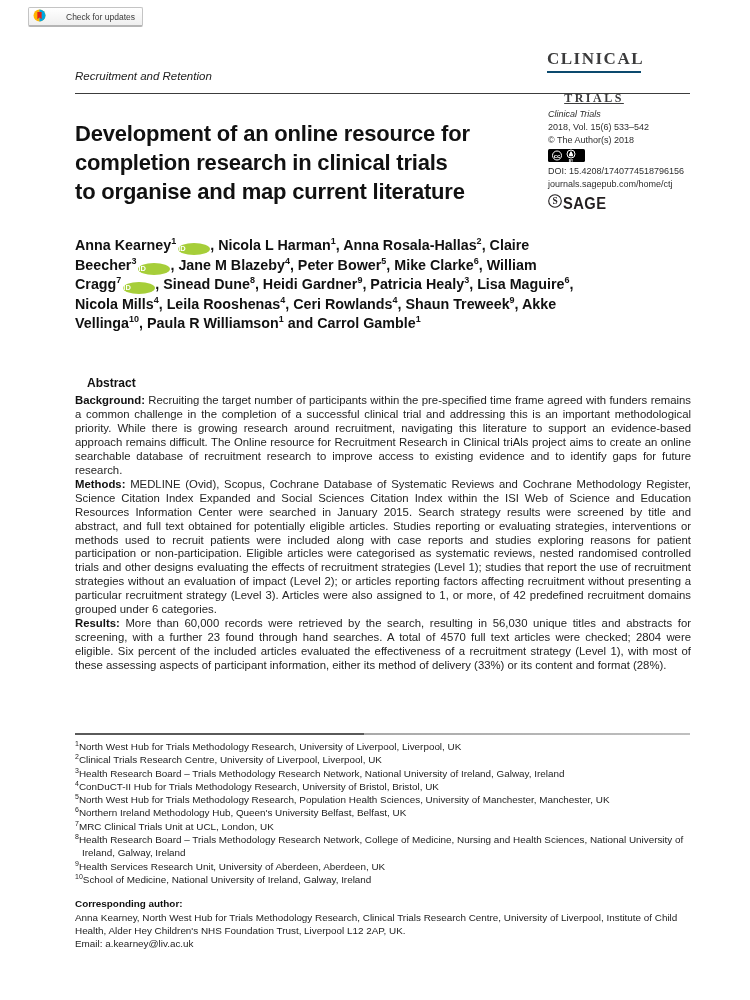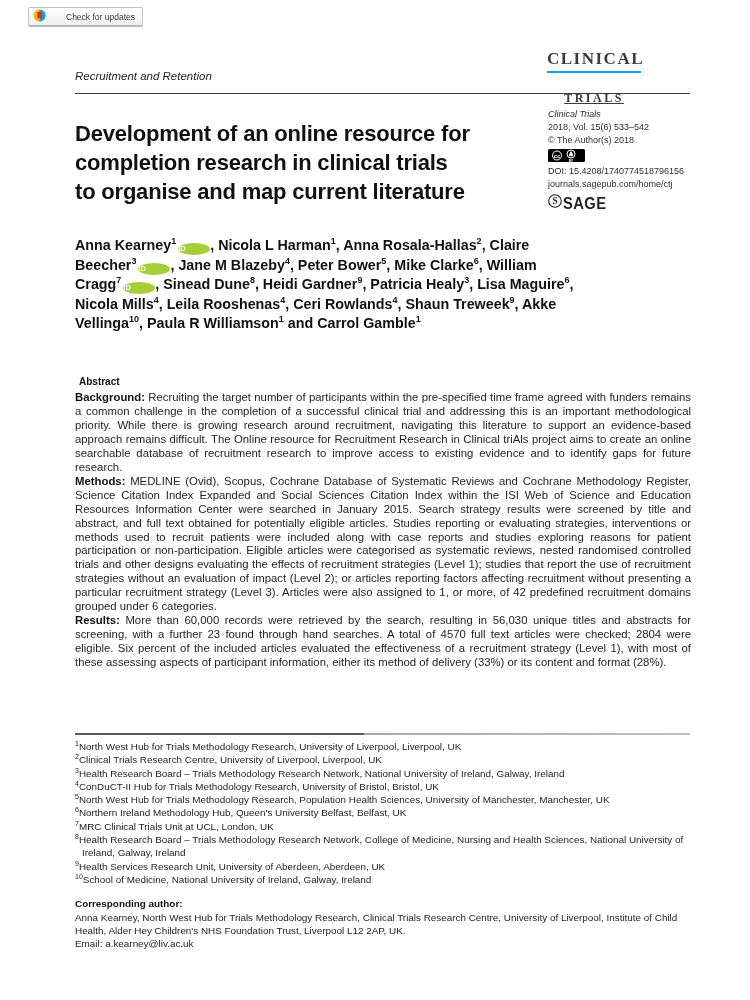--- a/index.html
+++ b/index.html
@@ -15,21 +15,21 @@
     border:1px solid #c4c4c4;border-bottom:2px solid #b5b5b5;border-radius:2px;
     background:linear-gradient(#ffffff,#efefef);padding:1px 7px 1px 4px;
     font-size:8.5px;color:#3a3a3a;
   }
 
   
   .running-head{left:75px;top:70px;font-size:11.5px;font-style:italic;color:#1c1c1c;}
   .header-rule{left:75px;top:93px;width:615px;height:0;border-top:1.6px solid #3c3c3c;}
   .logo{left:547px;top:49px;width:94px;text-align:center;color:#3b3b3c;
         font-family:"Liberation Serif", serif;font-weight:bold;}
-  .logo-top{font-size:17px;letter-spacing:1.5px;padding-bottom:2px;border-bottom:2px solid #0ea5e9;}
+  .logo-top{font-size:17px;letter-spacing:1.5px;padding-bottom:2px;border-bottom:2px solid #0c4a6e;}
   .logo-bottom{font-size:12px;letter-spacing:2.5px;padding-top:18px;text-decoration:underline;}
 
   
   .meta{left:548px;top:108px;width:142px;font-size:9px;line-height:13px;color:#2e2e2e;}
   .meta .italic{font-style:italic;}
   .meta .badge-row{margin:2px 0 2px 0;height:14px;}
 
   
   .title{left:75px;top:119px;width:500px;font-size:22px;font-weight:bold;
          line-height:29px;letter-spacing:-0.2px;color:#111;}
@@ -39,21 +39,21 @@
            line-height:19.5px;color:#111;}
   .authors sup{font-size:9px;line-height:0;}
   .orcid{
     display:inline-block;width:32px;height:12px;border-radius:50%;
     background:#A6CE39;color:#fff;font-size:7.5px;font-weight:bold;
     line-height:12px;vertical-align:-1px;margin-left:2px;
   }
 
   
   .abstract{left:75px;top:376px;width:616px;color:#242424;}
-  .abstract h2{margin:0 0 4px 4px;font-size:10px;font-weight:bold;color:#111;}
+  .abstract h2{margin:0 0 4px 12px;font-size:12px;font-weight:bold;color:#111;}
   .abstract p{margin:0;font-size:11.35px;line-height:13.95px;text-align:justify;}
   .abstract p b{color:#111;}
 
   
   .foot-rule{left:75px;top:733px;width:615px;height:1.6px;
              background:linear-gradient(to right,#5a5a5a 0%,#5a5a5a 47%,#a9a9a9 47%,#bfbfbf 100%);}
   .affils{left:75px;top:740px;width:616px;font-size:9.9px;line-height:13.3px;color:#232323;}
   .affil{padding-left:7px;text-indent:-7px;}
   .affils sup{font-size:7px;line-height:0;}
   .corresponding{margin-top:11px;}

